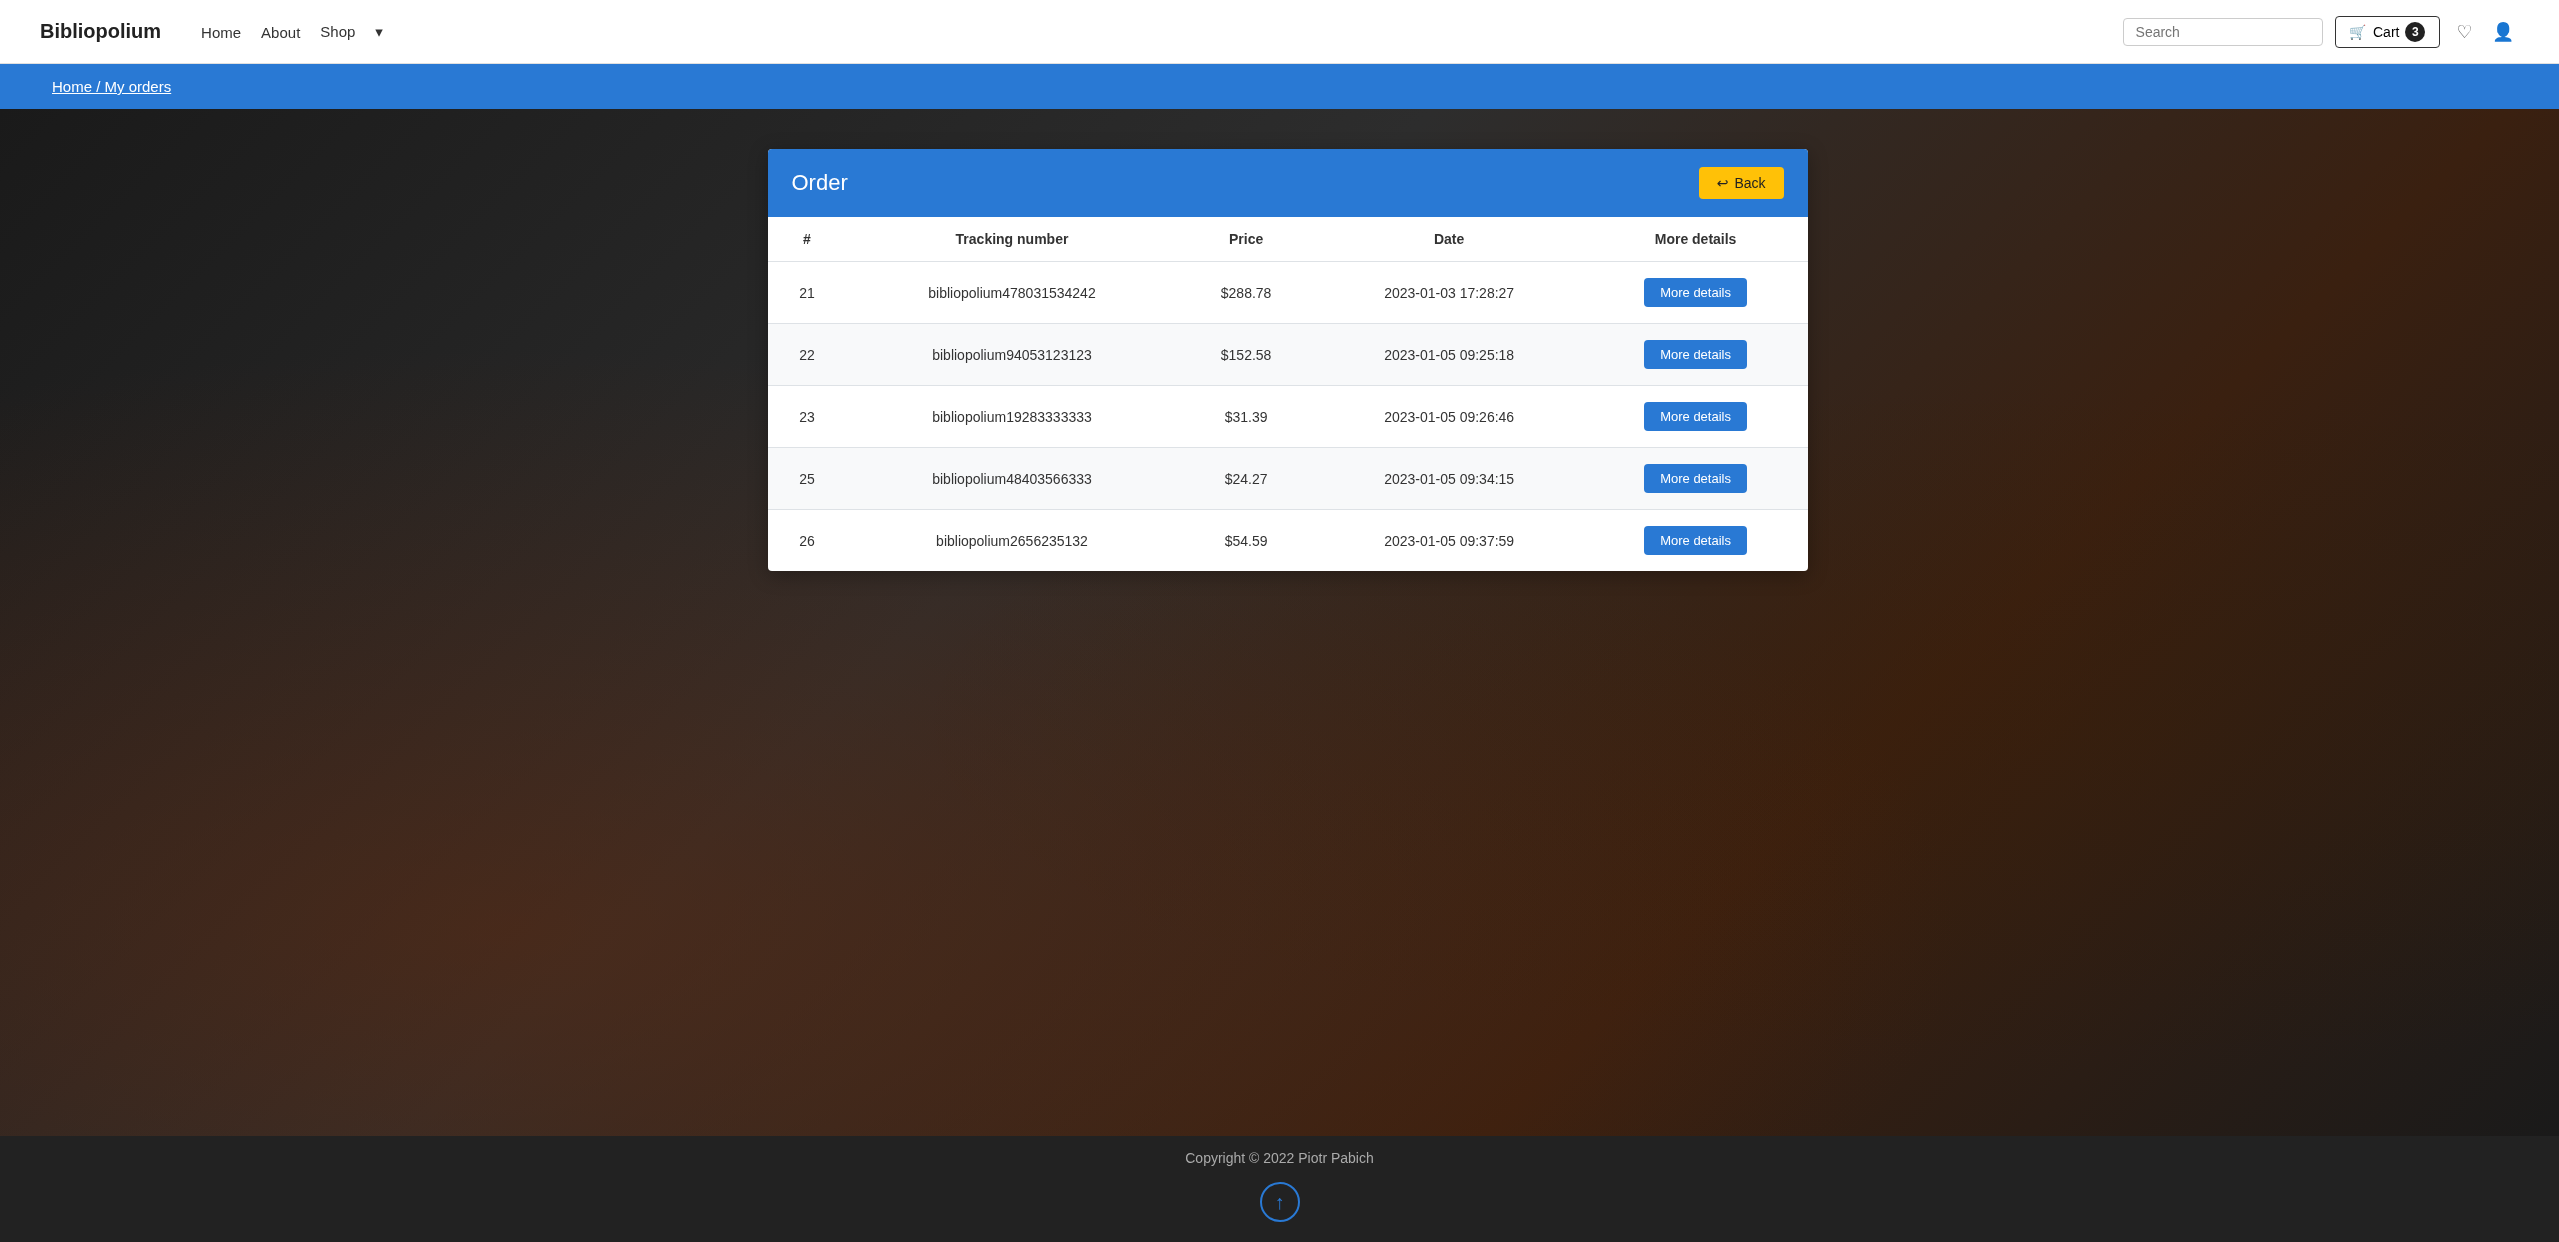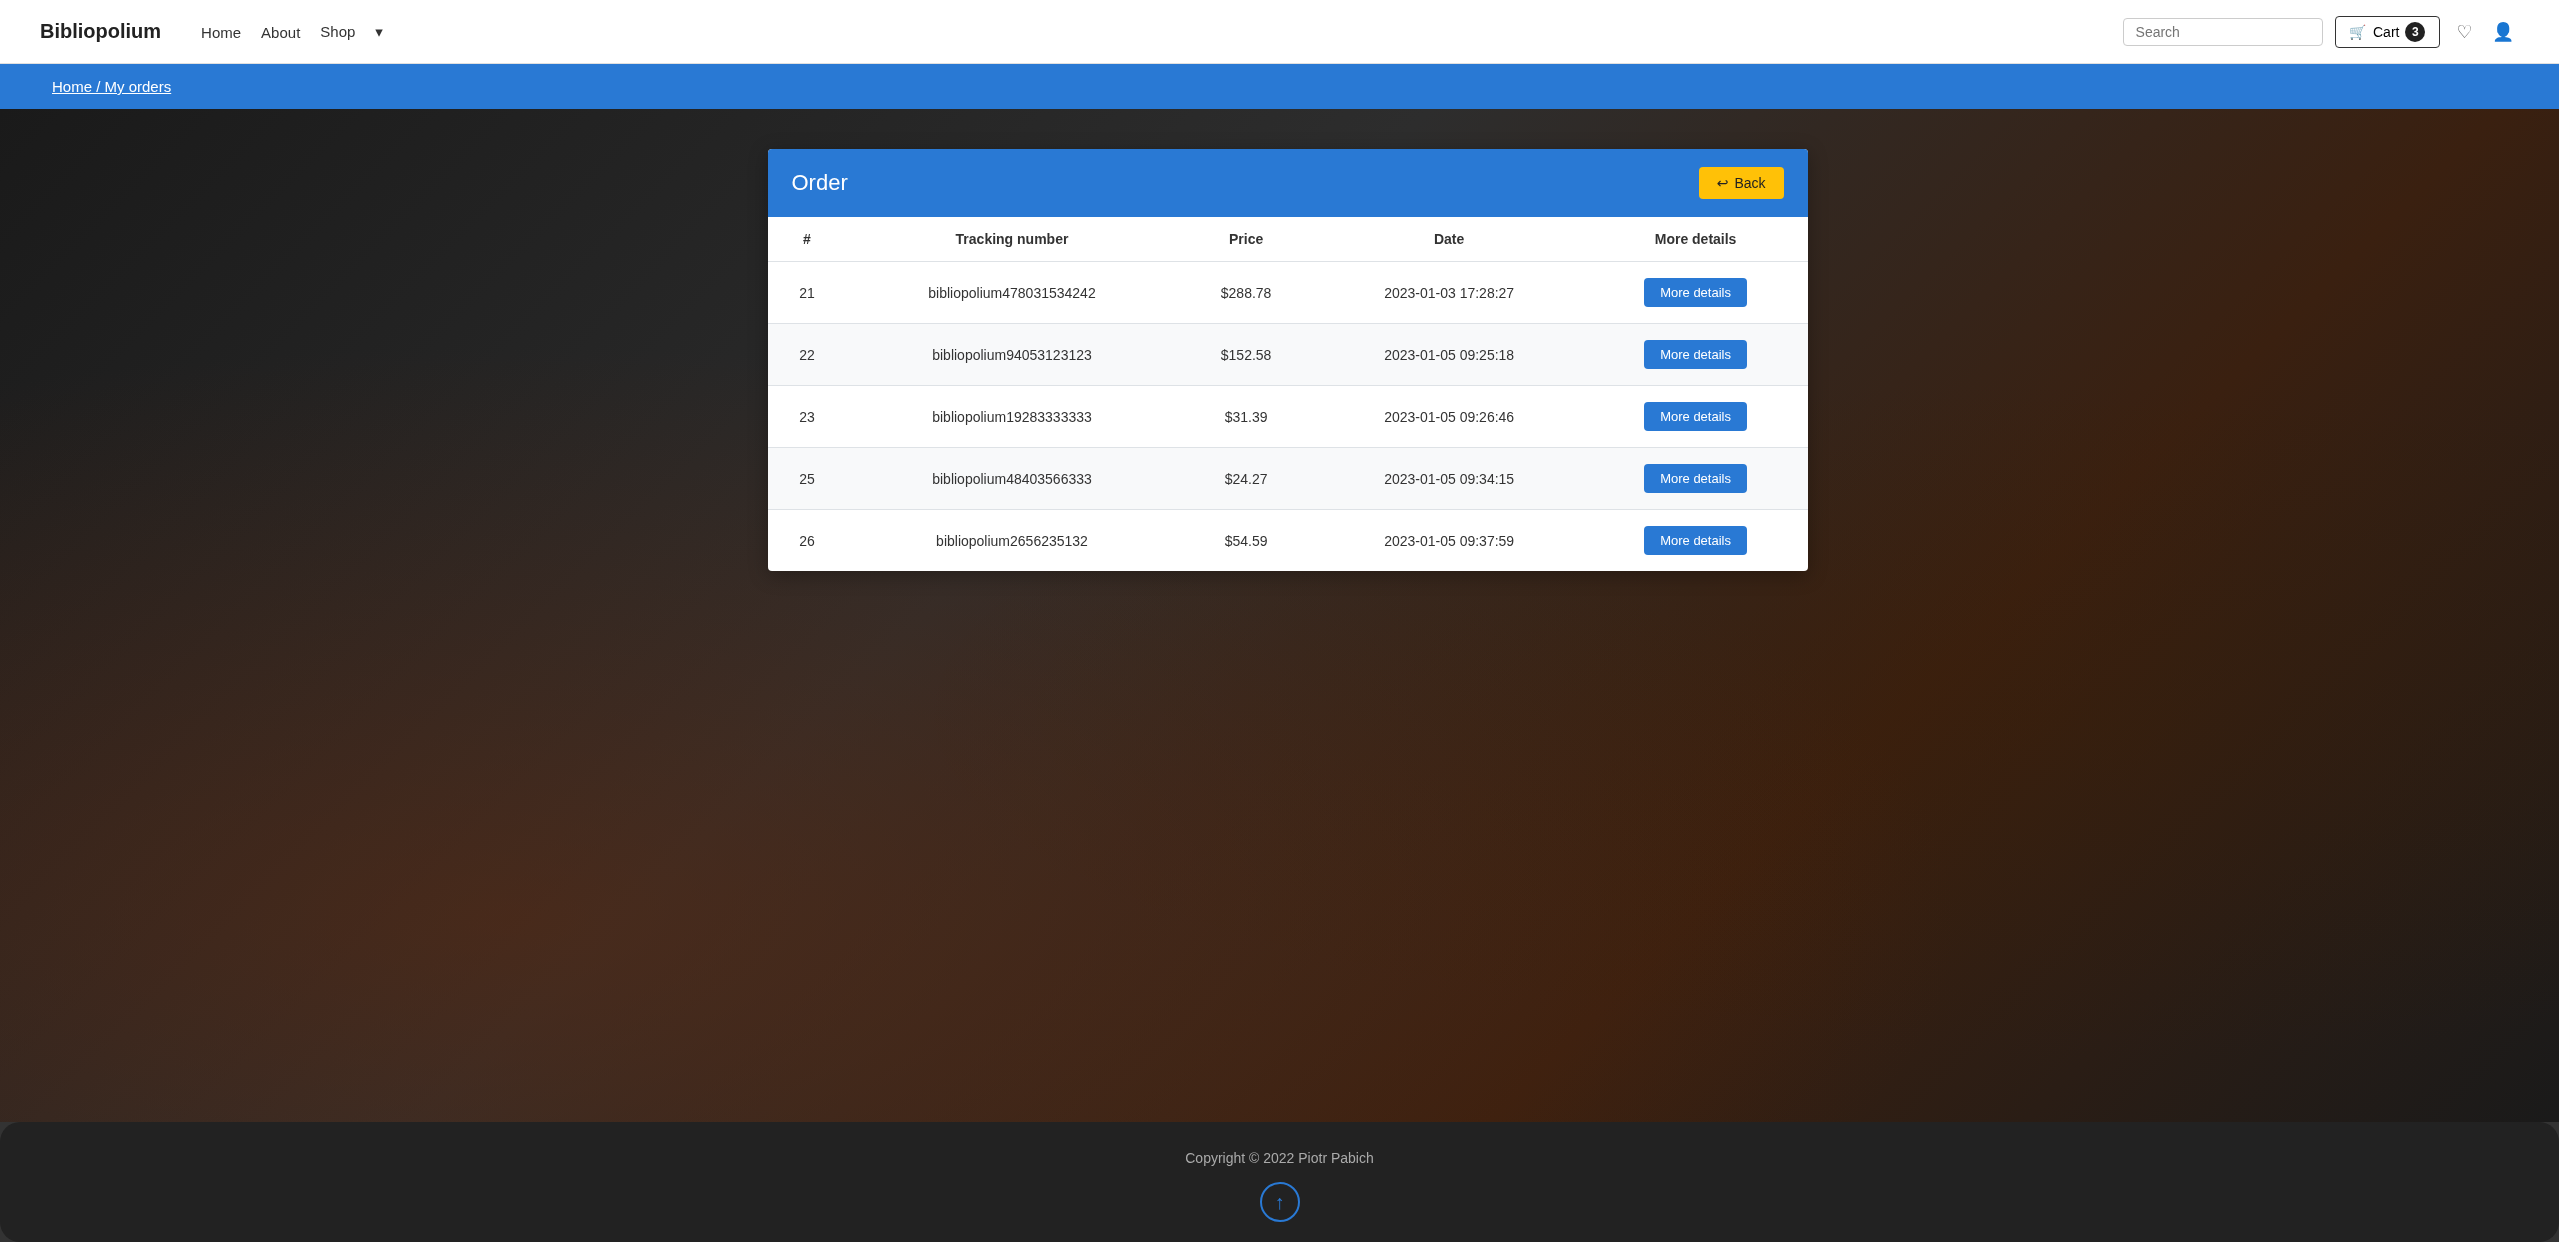--- a/index.html
+++ b/index.html
@@ -196,22 +196,21 @@
       padding: 7px 16px;
       cursor: pointer;
       font-size: 13px;
     }
 
     
     .footer {
       background: #222;
       color: #aaa;
       text-align: center;
-      padding: 28px 20px 20px;
-      border-radius: 20px;
+      padding: 14px 20px 20px;
     }
     .footer-copyright {
       font-size: 14px;
       margin-bottom: 16px;
     }
     .scroll-top-btn {
       background: none;
       border: 2px solid #2979d4;
       border-radius: 50%;
       width: 40px;

